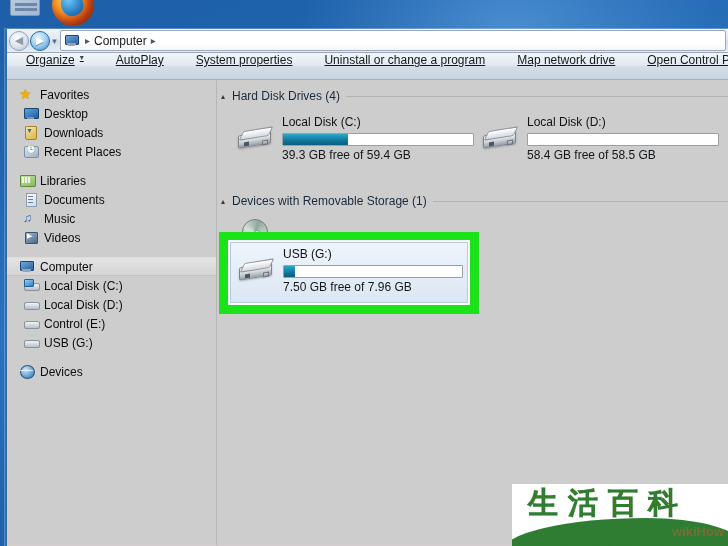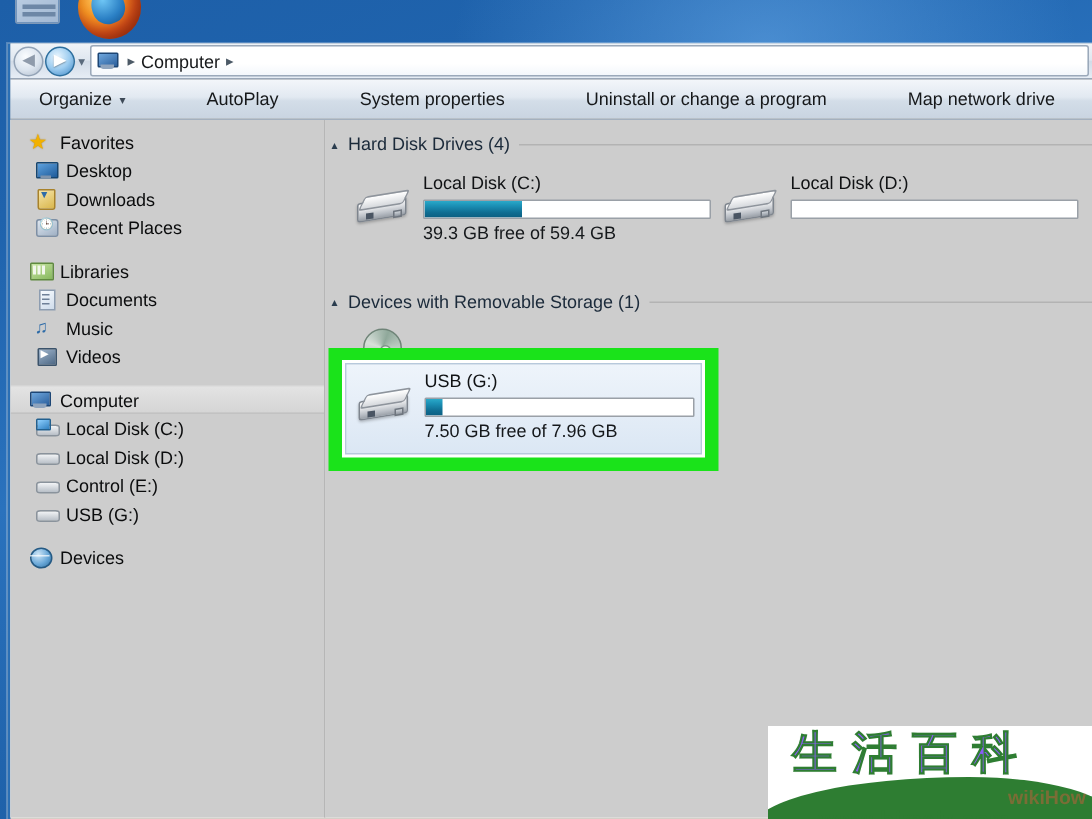--- a/index.html
+++ b/index.html
@@ -130,24 +130,25 @@
     background: linear-gradient(to bottom, #f3f6fa 0%, #e2e9f1 45%, #d3dde8 55%, #c9d4e1 100%);
     border-bottom: 1px solid #a4b0be;
     display: flex;
     align-items: center;
     font-size: 12px;
     color: #16181a;
     overflow: hidden;
     white-space: nowrap;
   }
   .cmd-item {
-    padding: 0 27px;
+    padding: 0 16px;
     height: 26px;
-    display: flex; align-items: center;
+    display: flex; 
     flex: 0 0 auto;
+    text-decoration: underline;
   }
   #cmd-organize { padding-left: 19px; }
   .cmd-caret { margin-left: 5px; font-size: 8px; color: #3e4a57; }
 
   
   #window-body {
     position: relative;
     height: 465px;
     display: flex;
     background: #ffffff;
@@ -456,21 +457,21 @@
   #wm-wave2 {
     position: absolute; left: -20px; bottom: -14px; width: 250px; height: 30px;
     background: #e8b321;
     border-radius: 55% 45% 0 0 / 100% 70% 0 0;
   }
   #wm-cn {
     position: absolute; left: 16px; top: 2px;
     font-family: "DejaVu Sans", sans-serif;
     font-size: 30px;
     letter-spacing: 10px;
-    color: #8b5cf6;
+    color: #4d7c0f;
     -webkit-text-stroke: 1.5px #2e7d32;
     text-shadow: 0 0 1px #2e7d32;
     line-height: 34px;
     white-space: nowrap;
   }
   #wm-url {
     position: absolute; left: 34px; top: 54px;
     font-size: 15px; font-weight: bold;
     color: #2e7d32;
     letter-spacing: .5px;
@@ -619,20 +620,21 @@
               <div class="hdd-body"></div>
                 <div class="hdd-top"></div>
               <div class="hdd-led"></div>
                 <div class="hdd-port"></div>
             </div>
             <div class="drive-info">
               <div class="drive-name">Local Disk (D:)</div>
               <div class="drive-bar">
                 <div class="drive-bar-fill" id="bar-d" style="width: 0%;"></div>
               </div>
+              <div class="drive-free">58.4 GB free of 58.5 GB</div>
             </div>
           </div>
 
           <div class="drive-tile partial">
             <div class="drive-icon">
               
               
             </div>
           </div>
         </div>

